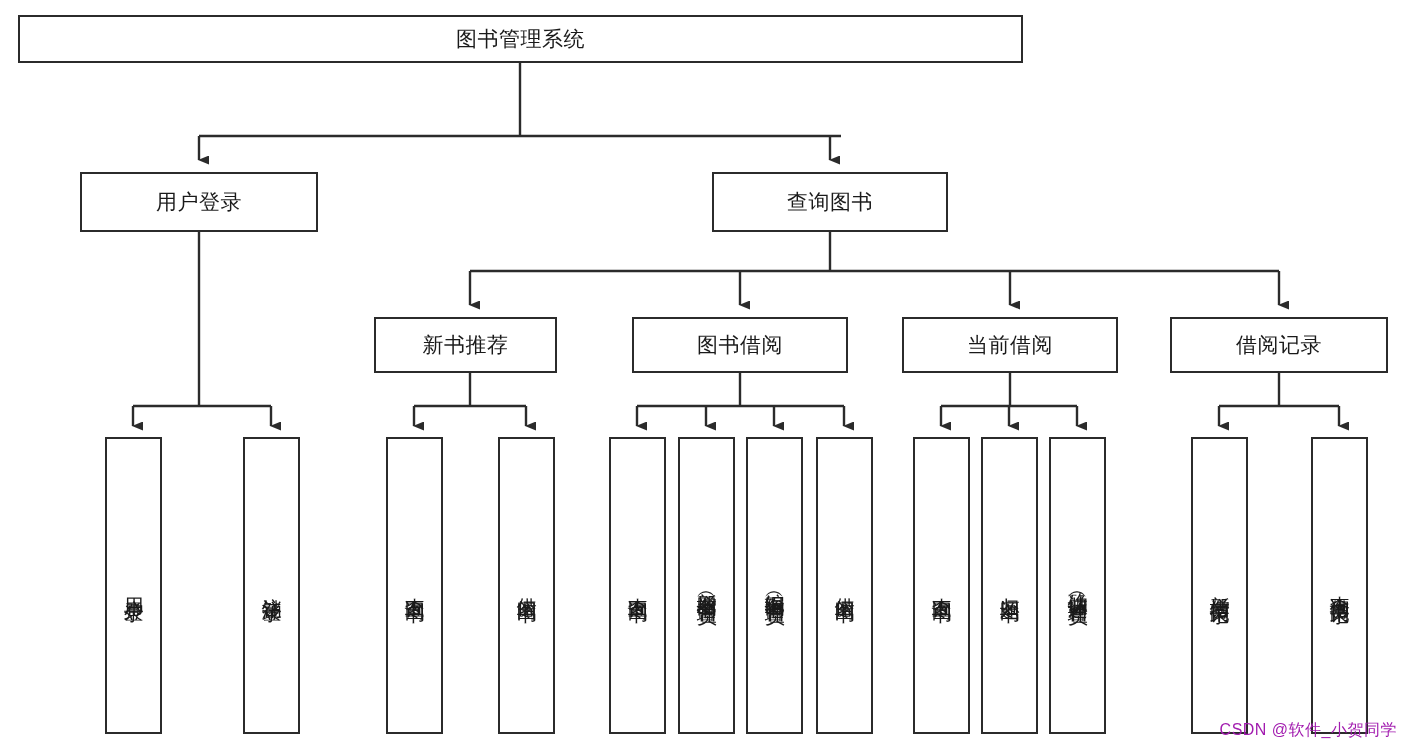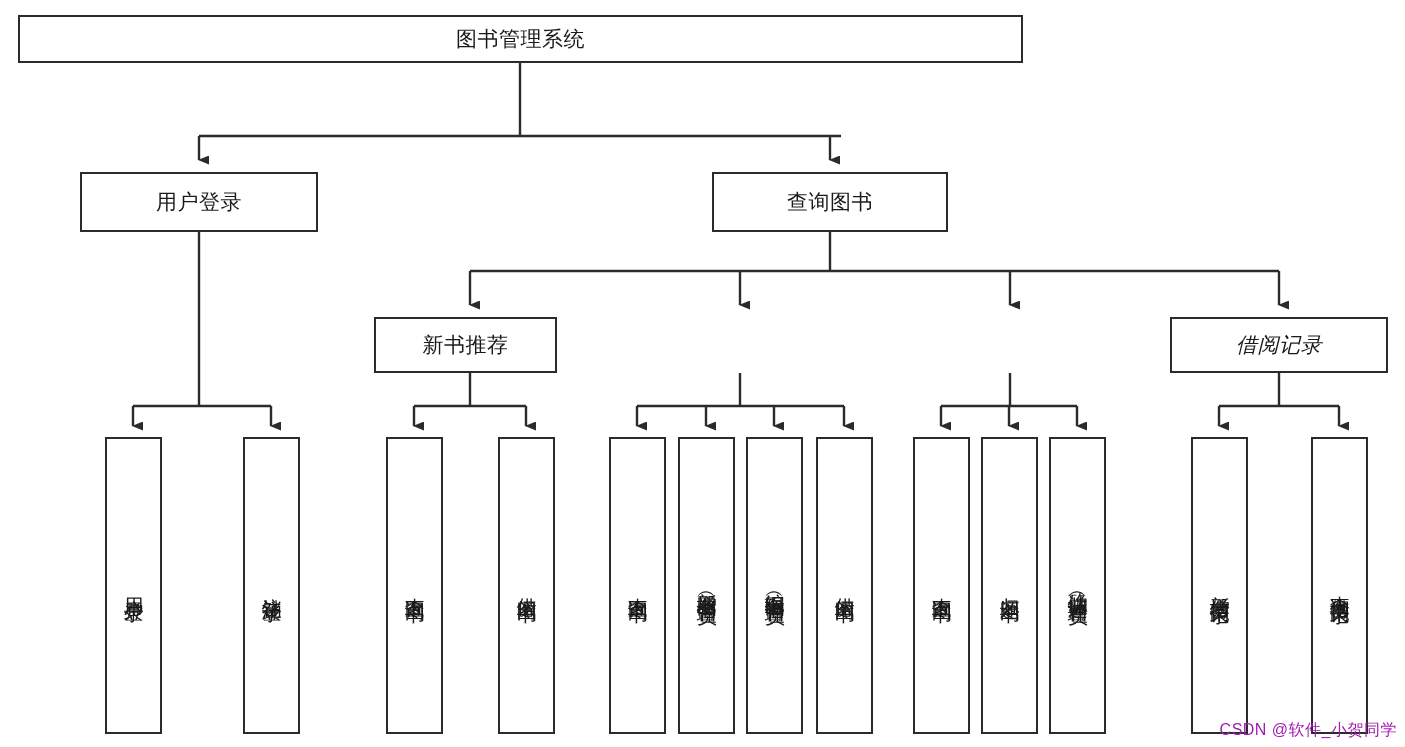--- a/index.html
+++ b/index.html
@@ -137,23 +137,29 @@
   </div>
 
   <div class="node horizontal" style="left:712px; top:172px; width:236px; height:60px;">
     <span class="node-label">查询图书</span>
   </div>
 
   <div class="node horizontal" style="left:362px; top:317px; width:183px; height:56px;margin-left:12px;">
     <span class="node-label">新书推荐</span>
   </div>
 
-
-
-  <div class="node horizontal" style="left:1170px; top:317px; width:218px; height:56px;font-style:italic;">
+  <div class="node horizontal" style="left:632px; top:317px; width:216px; height:56px;">
+    <span class="node-label">图书借阅</span>
+  </div>
+
+  <div class="node horizontal" style="left:902px; top:317px; width:216px; height:56px;">
+    <span class="node-label">当前借阅</span>
+  </div>
+
+  <div class="node horizontal" style="left:1170px; top:317px; width:218px; height:56px;">
     <span class="node-label">借阅记录</span>
   </div>
 
   <div class="node vertical" style="left:105px; top:437px; width:57px; height:297px;">
     <span class="node-label">用户登录</span>
   </div>
 
   <div class="node vertical" style="left:243px; top:437px; width:57px; height:297px;">
     <span class="node-label">注销登录</span>
   </div>

